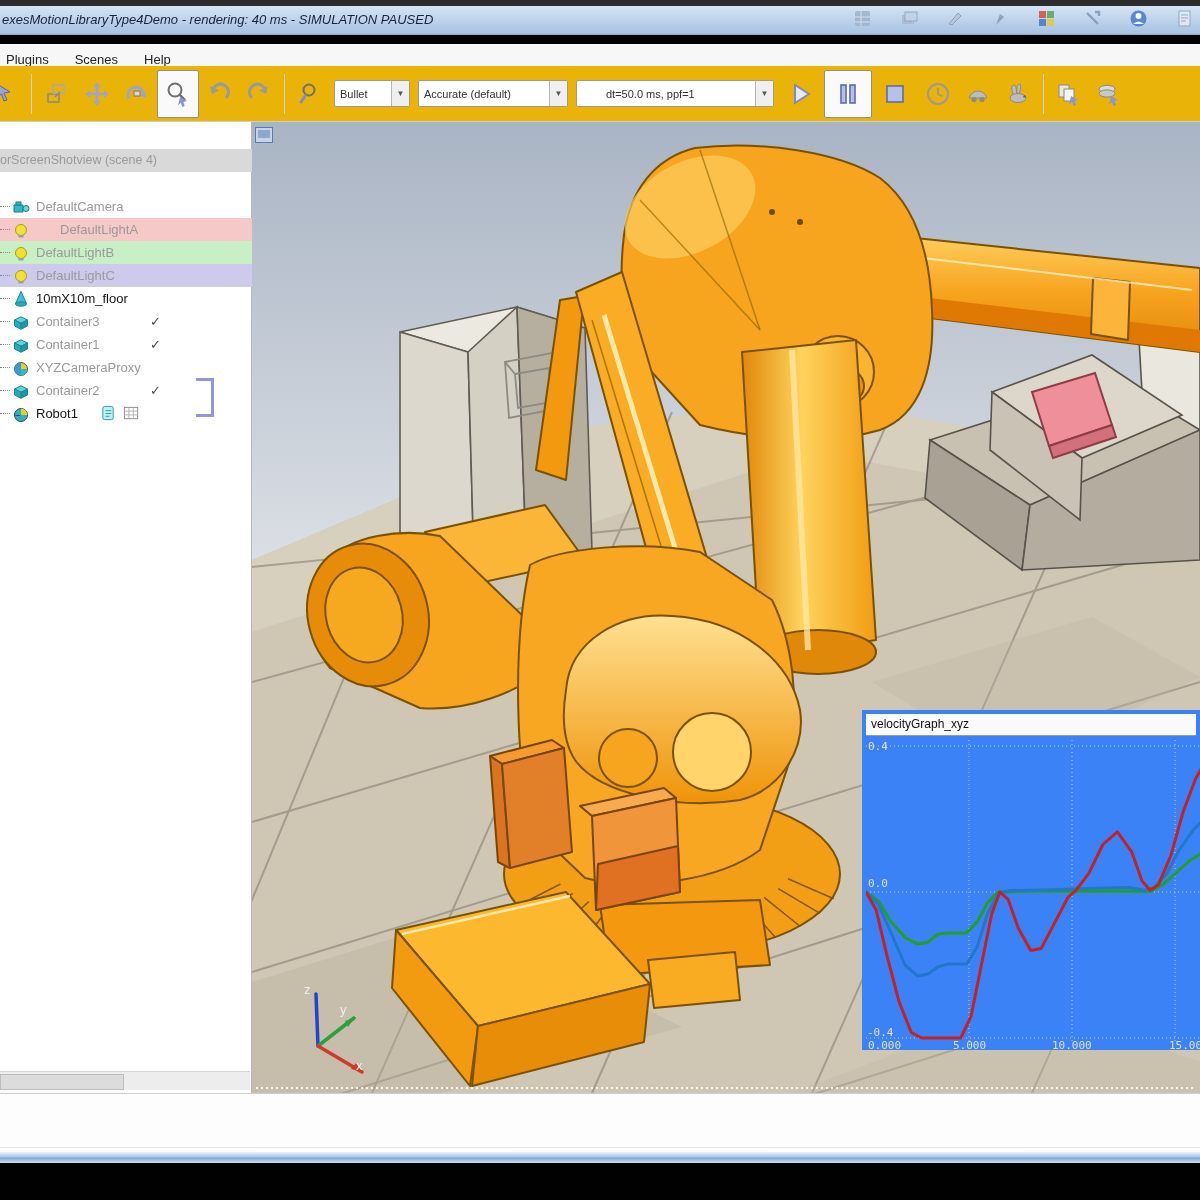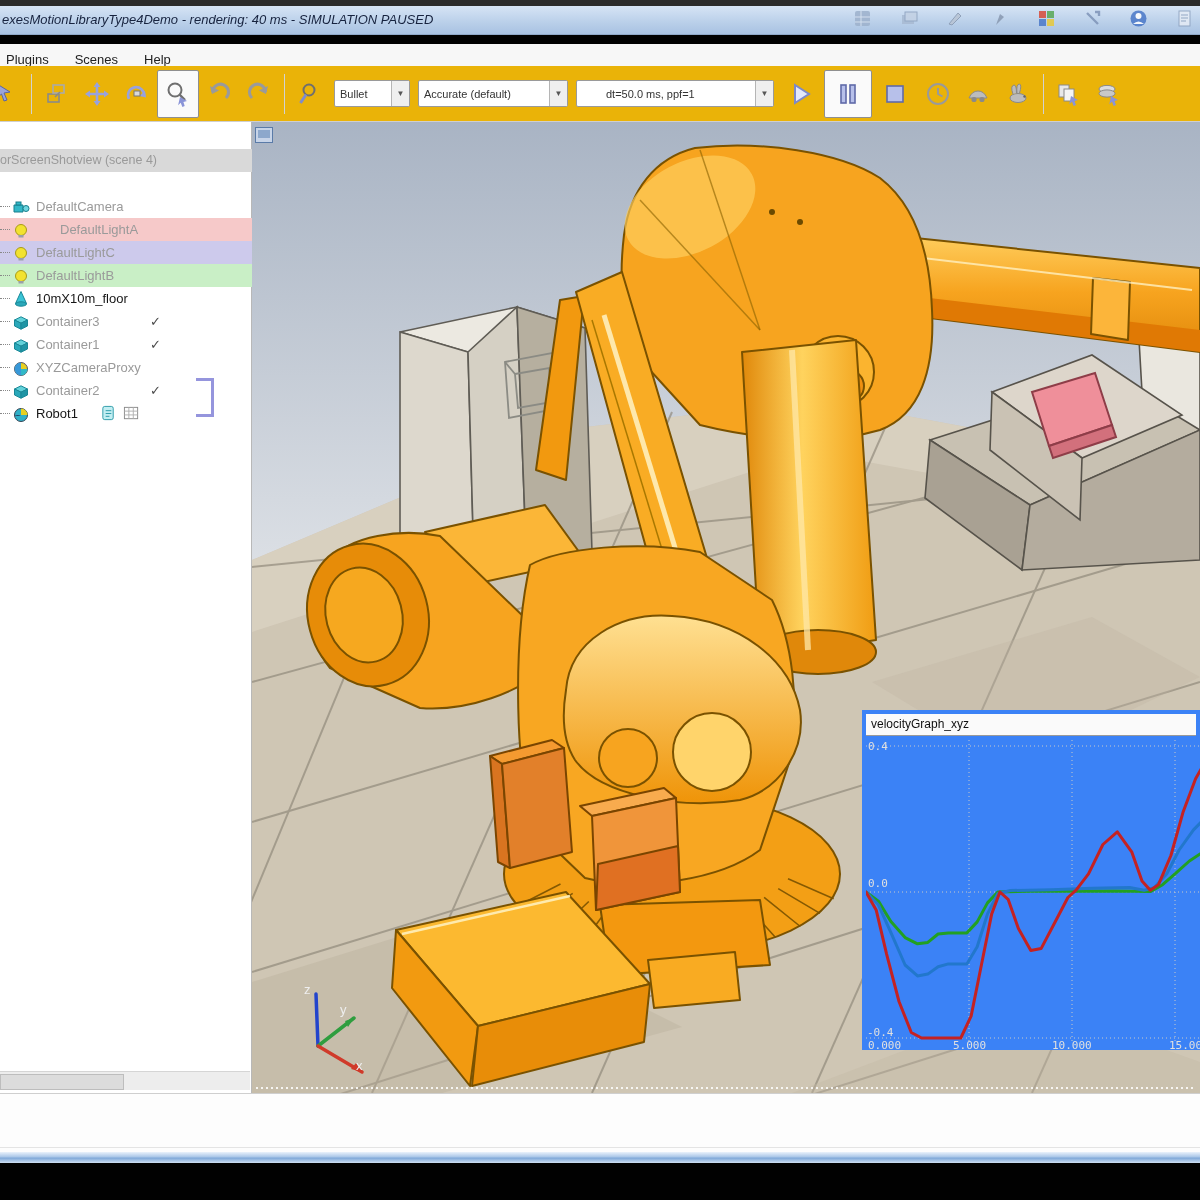--- a/index.html
+++ b/index.html
@@ -246,35 +246,35 @@
         <span class="h-label" style="color: rgb(154, 154, 154);">DefaultCamera</span>
       </div>
       <div class="h-row" style="background: rgb(246, 201, 201);">
         <div class="h-stub"></div>
         <span class="h-icon"><svg viewBox="0 0 18 18">
             <circle cx="9" cy="9" r="5.5" fill="#f2e230" stroke="#a89b18"></circle>
             <rect x="6.5" y="14" width="5" height="2.5" fill="#9aa0a8"></rect>
           </svg></span>
         <span class="h-label" style="color: rgb(154, 154, 154); margin-left: 24px;">DefaultLightA</span>
       </div>
-      <div class="h-row" style="background: rgb(205, 202, 236);">
+      <div class="h-row" style="background: rgb(201, 239, 198);">
         <div class="h-stub"></div>
         <span class="h-icon"><svg viewBox="0 0 18 18">
             <circle cx="9" cy="9" r="5.5" fill="#f2e230" stroke="#a89b18"></circle>
             <rect x="6.5" y="14" width="5" height="2.5" fill="#9aa0a8"></rect>
           </svg></span>
-        <span class="h-label" style="color: rgb(154, 154, 154);">DefaultLightC</span>
-      </div>
-      <div class="h-row" style="background: rgb(201, 239, 198);">
+        <span class="h-label" style="color: rgb(154, 154, 154);">DefaultLightB</span>
+      </div>
+      <div class="h-row" style="background: rgb(205, 202, 236);">
         <div class="h-stub"></div>
         <span class="h-icon"><svg viewBox="0 0 18 18">
             <circle cx="9" cy="9" r="5.5" fill="#f2e230" stroke="#a89b18"></circle>
             <rect x="6.5" y="14" width="5" height="2.5" fill="#9aa0a8"></rect>
           </svg></span>
-        <span class="h-label" style="color: rgb(154, 154, 154);">DefaultLightB</span>
+        <span class="h-label" style="color: rgb(154, 154, 154);">DefaultLightC</span>
       </div>
       <div class="h-row">
         <div class="h-stub"></div>
         <span class="h-icon"><svg viewBox="0 0 18 18">
             <path d="M9 1.5 L14.5 13.5 H3.5 Z" fill="#3ac4d6" stroke="#1a8897"></path>
             <ellipse cx="9" cy="14" rx="5.5" ry="2.2" fill="#2aa8ba" stroke="#1a8897"></ellipse>
           </svg></span>
         <span class="h-label" style="color: rgb(22, 22, 22);">10mX10m_floor</span>
       </div>
       <div class="h-row">

